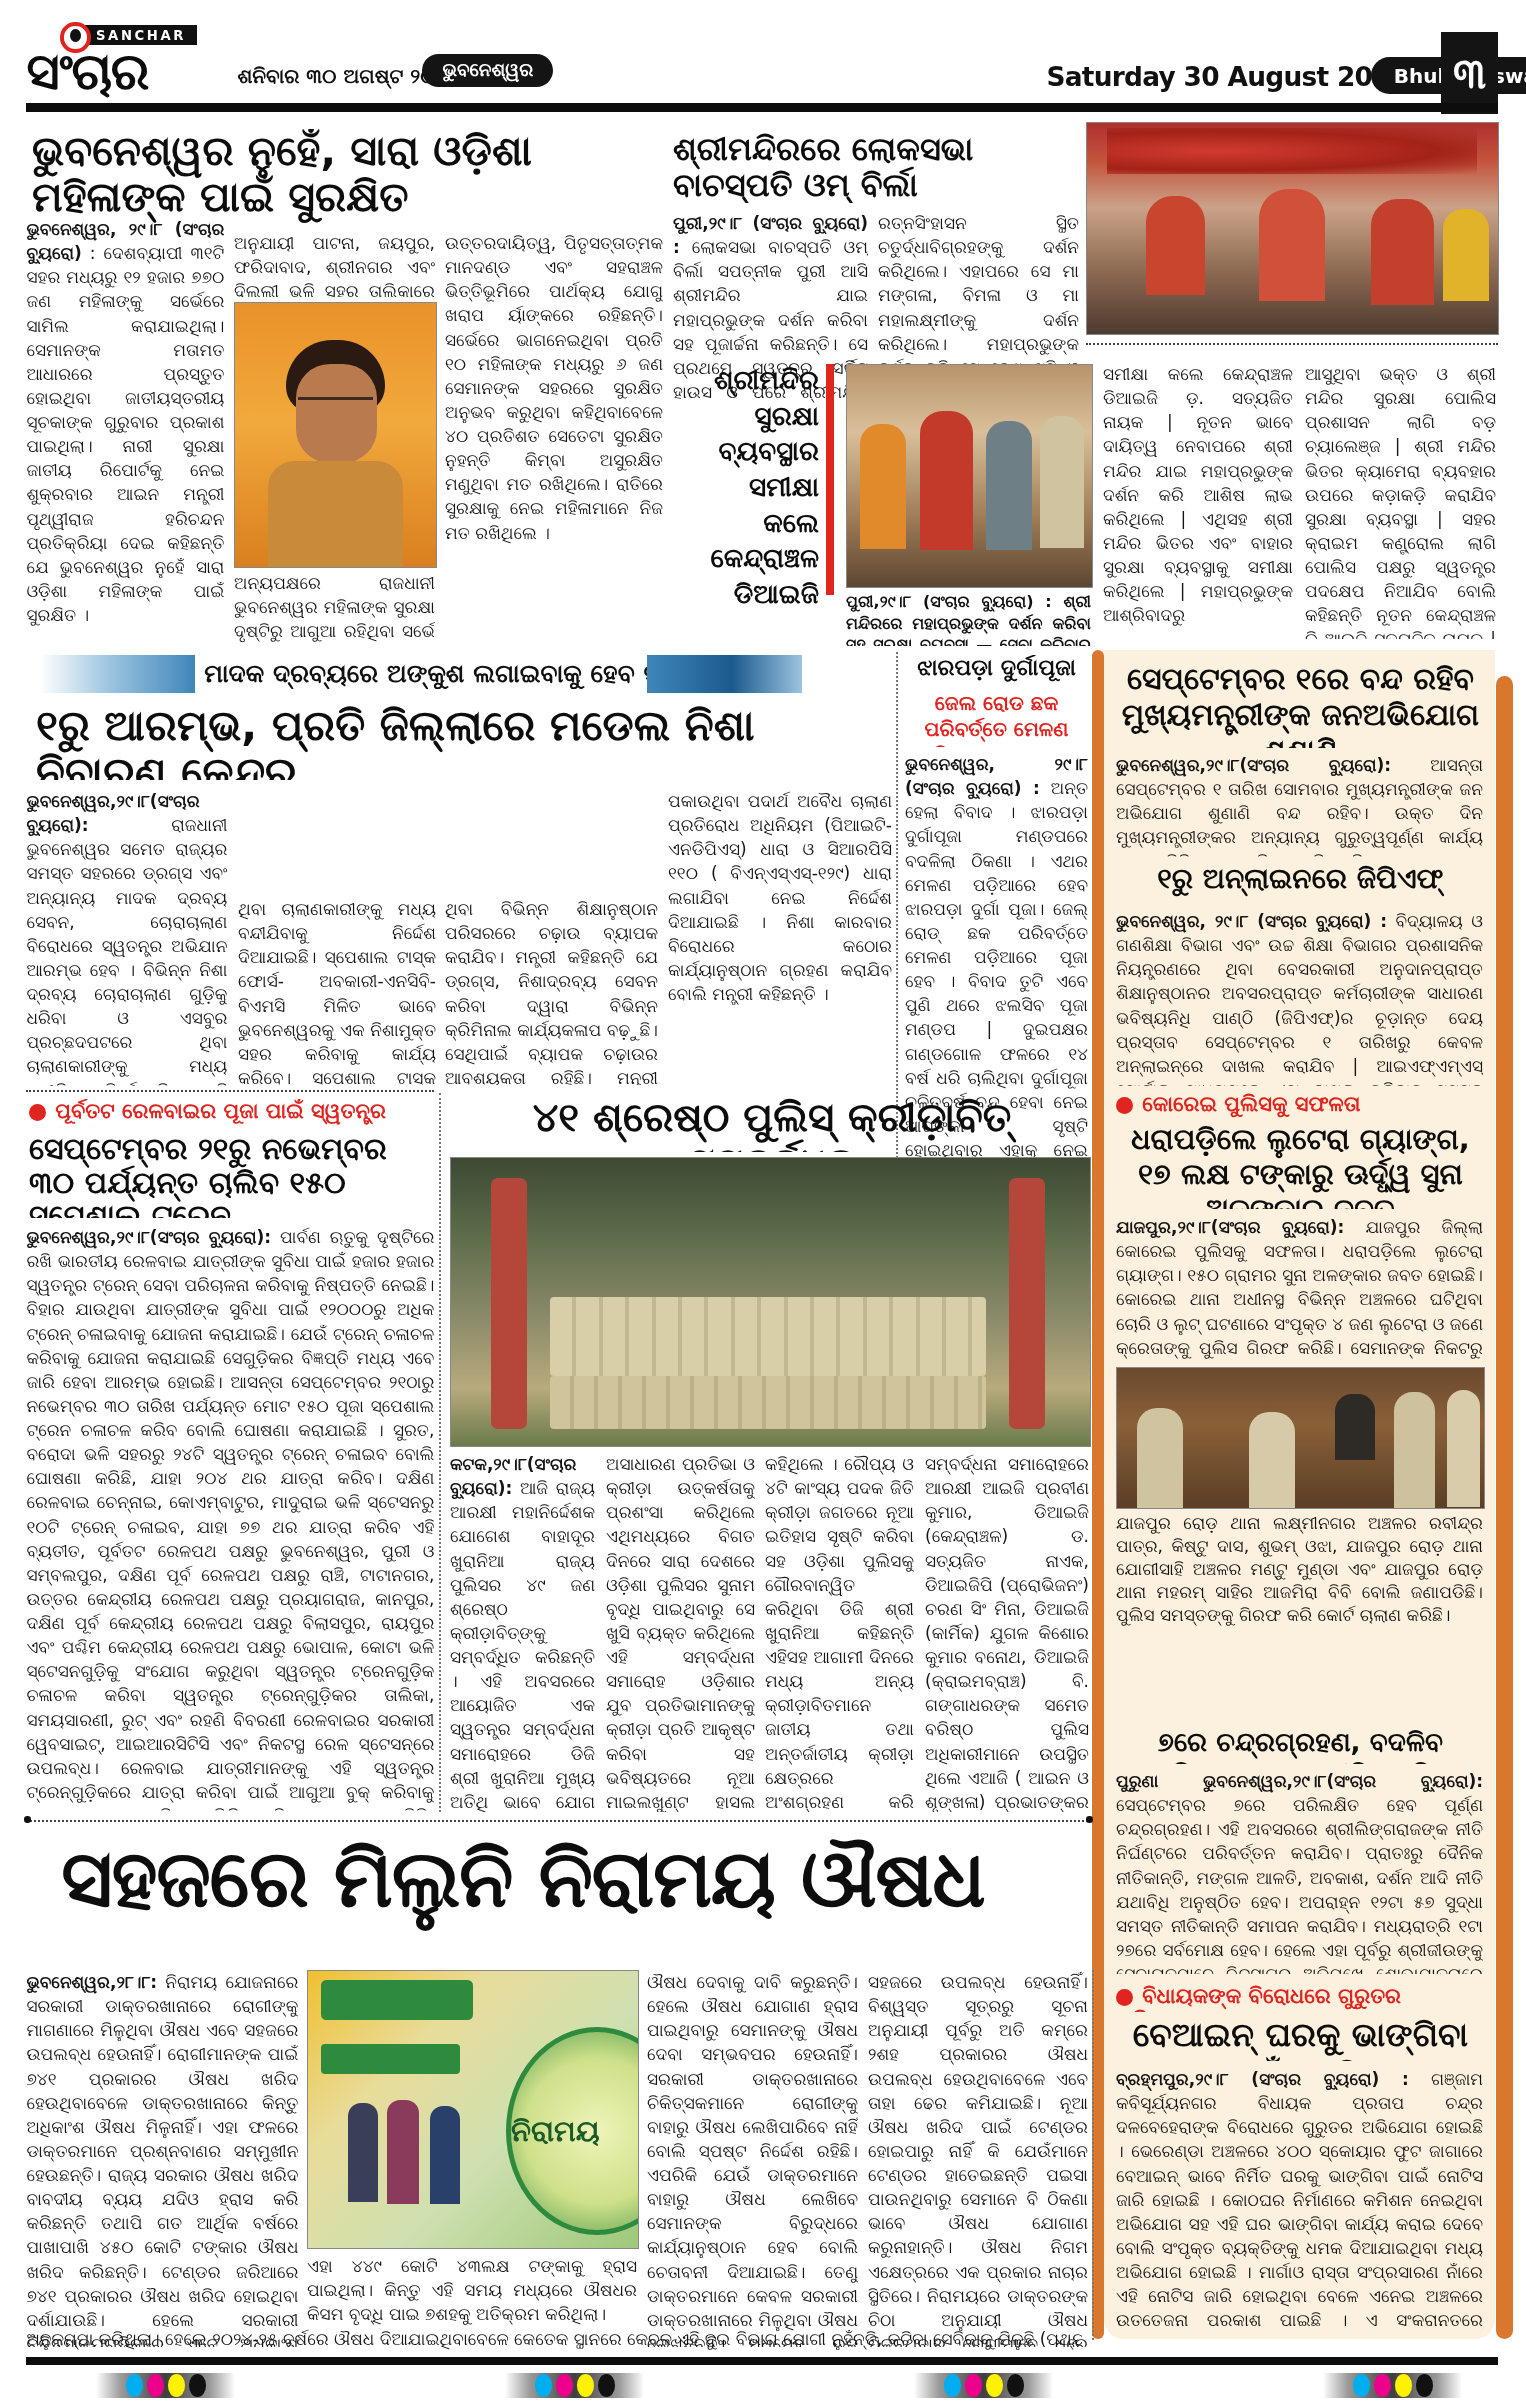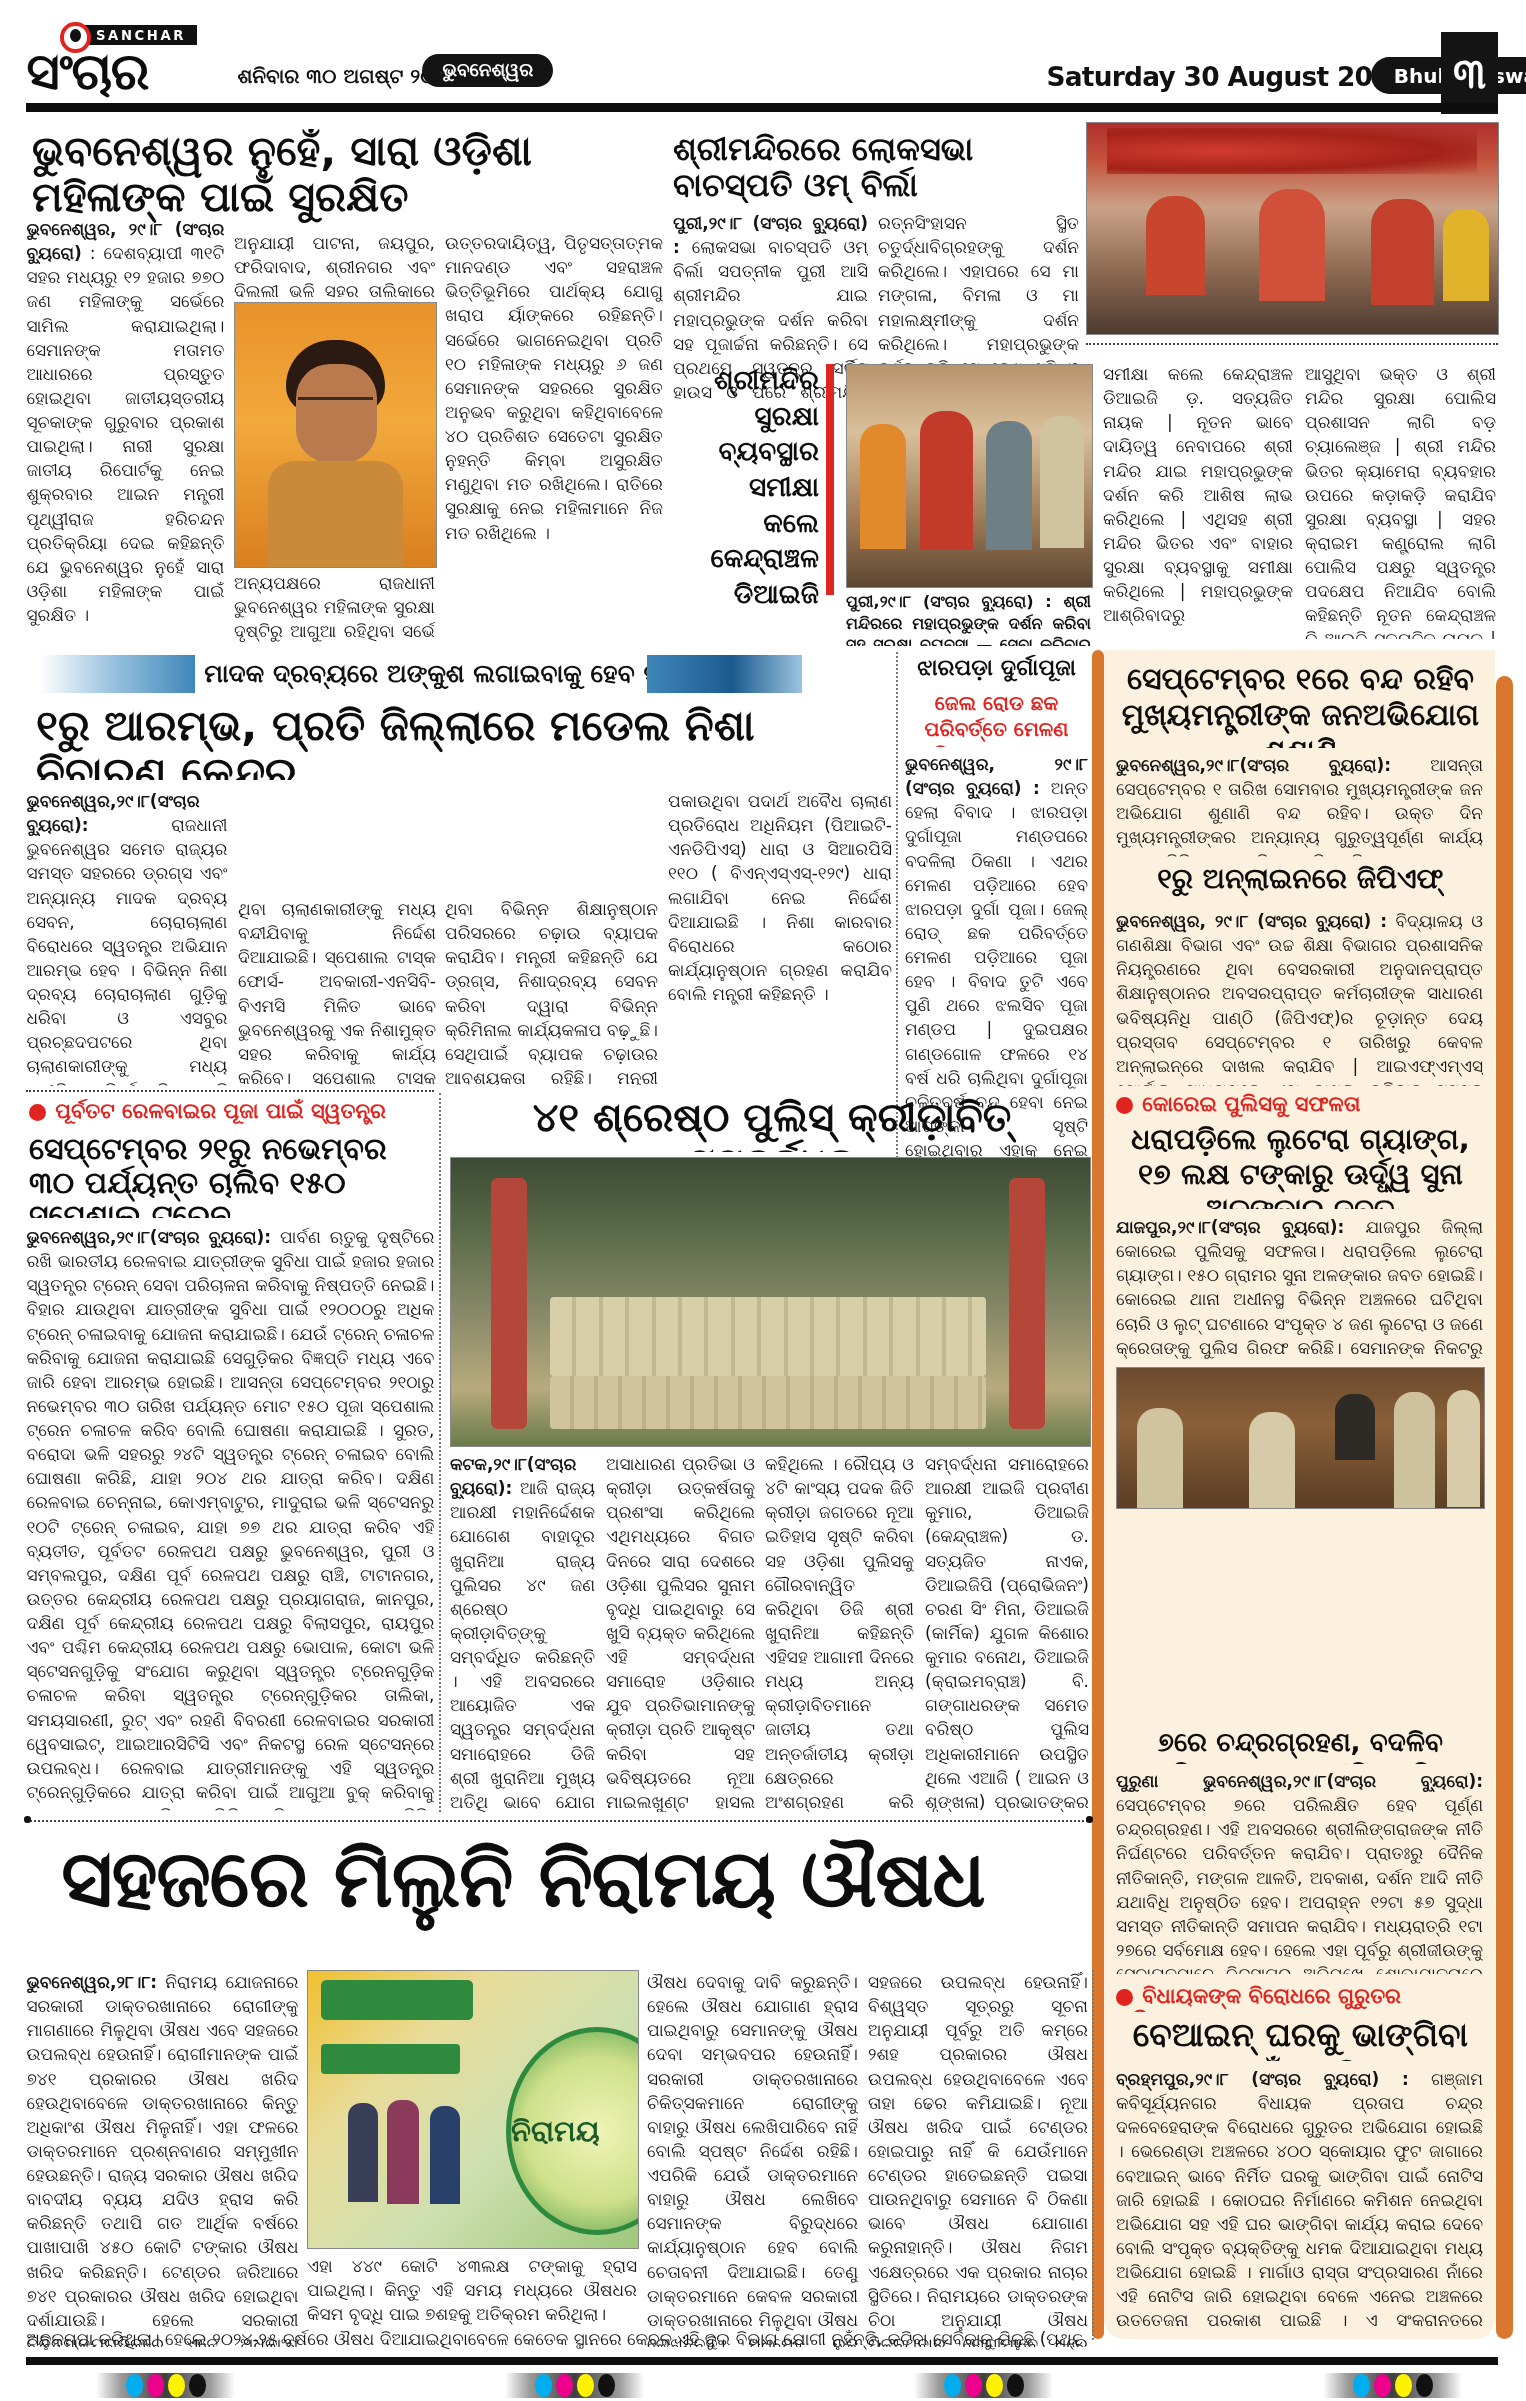--- a/index.html
+++ b/index.html
@@ -147,20 +147,21 @@
       <span class="byline">ଯାଜପୁର,୨୯।୮(ସଂଚାର ବ୍ୟୁରୋ):</span>
       <span>ଯାଜପୁର ଜିଲ୍ଲା କୋରେଇ ପୁଲିସକୁ ସଫଳତା। ଧରାପଡ଼ିଲେ ଲୁଟେରା ଗ୍ୟାଙ୍ଗ। ୧୫୦ ଗ୍ରାମର ସୁନା ଅଳଙ୍କାର ଜବତ ହୋଇଛି। କୋରେଇ ଥାନା ଅଧୀନସ୍ଥ ବିଭିନ୍ନ ଅଞ୍ଚଳରେ ଘଟିଥିବା ଚୋରି ଓ ଲୁଟ୍ ଘଟଣାରେ ସଂପୃକ୍ତ ୪ ଜଣ ଲୁଟେରା ଓ ଜଣେ କ୍ରେତାଙ୍କୁ ପୁଲିସ ଗିରଫ କରିଛି। ସେମାନଙ୍କ ନିକଟରୁ ୧୭ ଲକ୍ଷରୁ ଊର୍ଦ୍ଧ୍ୱ ଟଙ୍କାର ସୁନା ଅଳଙ୍କାର ଜବତ କରାଯାଇଥିବା ବେଳେ ଅଭିଯୁକ୍ତମାନଙ୍କୁ କୋର୍ଟ ଚାଲାଣ କରାଯାଇଛି। ସୂଚନା ମୁତାବକ, କହ୍ନେଇପୁର ଓ ସନ୍ତରା ଅଞ୍ଚଳରେ ୨ ଜଣଙ୍କ ଘରୁ ଚୋରି ହୋଇଥିବା ନେଇ କୋରେଇ ଥାନାରେ ଅଭିଯୋଗ ହୋଇଥିଲା। ପରେ ପୁଲିସ ମାମଲା ରୁଜୁ କରି ଘଟଣାର ତଦନ୍ତ ଆରମ୍ଭ କରିଥିଲା। ତଦନ୍ତ ପରେ କୋରେଇ ପୁଲିସ ଏହି ଚୋରି ଘଟଣାର ପର୍ଦ୍ଦାଫାସ୍ କରିଛି। ଚୋରିରେ ସଂପୃକ୍ତ ଥିବା ୪ ଜଣ ଲୁଟେରା ଓ ଚୋରି ସୁନା କିଣିଥିବା ଜଣେ ମହିଳାଙ୍କୁ ପୁଲିସ ଗିରଫ କରିଛି। ଲୁଟେରାମାନେ</span>
     </div>
     <div class="photo" style="left:24px;top:717px;width:367px;height:140px;background:linear-gradient(180deg,#6b4a2e 0%,#8a6038 40%,#5a3e26 100%);">
       <div style="position:absolute;left:20px;top:40px;width:46px;height:100px;background:#cfc3a0;border-radius:20px 20px 0 0;"></div>
       <div style="position:absolute;left:132px;top:44px;width:46px;height:96px;background:#d6caa8;border-radius:20px 20px 0 0;"></div>
       <div style="position:absolute;left:218px;top:26.4px;width:40px;height:66px;background:#2e2a26;border-radius:17px 17px 0 0;"></div>
       <div style="position:absolute;left:277px;top:24px;width:41px;height:116px;background:#cdc19e;border-radius:18.5px 18.5px 0 0;"></div>
       <div style="position:absolute;left:330px;top:22.4px;width:33px;height:117px;background:#d8ccaa;border-radius:16px 16px 0 0;"></div>
     </div>
+    <div class="abs caption" style="left:24px;top:862px;width:367px;height:140px;font-weight:normal;font-size:17px;">ଯାଜପୁର ରୋଡ଼ ଥାନା ଲକ୍ଷ୍ମୀନଗର ଅଞ୍ଚଳର ରବୀନ୍ଦ୍ର ପାତ୍ର, କିଷ୍ଟୁ ଦାସ, ଶୁଭମ୍ ଓଝା, ଯାଜପୁର ରୋଡ଼ ଥାନା ଯୋଗୀସାହି ଅଞ୍ଚଳର ମଣ୍ଟୁ ମୁଣ୍ଡା ଏବଂ ଯାଜପୁର ରୋଡ଼ ଥାନା ମହରମ୍ ସାହିର ଆଜମିରା ବିବି ବୋଲି ଜଣାପଡିଛି। ପୁଲିସ ସମସ୍ତଙ୍କୁ ଗିରଫ କରି କୋର୍ଟ ଚାଲାଣ କରିଛି।</div>
 
     <div class="abs sideheadline" style="left:26.4px;top:1076px;width:364px;height:38px;font-size:26.4px;text-align:center;">୭ରେ ଚନ୍ଦ୍ରଗ୍ରହଣ, ବଦଳିବ ଲିଙ୍ଗରାଜଙ୍କ ନୀତିକାନ୍ତି</div>
     <div class="abs body" style="left:24px;top:1119px;width:367px;height:205px;">
       <span class="byline">ପୁରୁଣା ଭୁବନେଶ୍ୱର,୨୯।୮(ସଂଚାର ବ୍ୟୁରୋ):</span>
       <span>ସେପ୍ଟେମ୍ବର ୭ରେ ପରିଲକ୍ଷିତ ହେବ ପୂର୍ଣ୍ଣ ଚନ୍ଦ୍ରଗ୍ରହଣ। ଏହି ଅବସରରେ ଶ୍ରୀଲିଙ୍ଗରାଜଙ୍କ ନୀତି ନିର୍ଘଣ୍ଟରେ ପରିବର୍ତ୍ତନ କରାଯିବ। ପ୍ରାତଃରୁ ଦୈନିକ ନୀତିକାନ୍ତି, ମଙ୍ଗଳ ଆଳତି, ଅବକାଶ, ଦର୍ଶନ ଆଦି ନୀତି ଯଥାବିଧି ଅନୁଷ୍ଠିତ ହେବ। ଅପରାହ୍ନ ୧୨ଟା ୫୭ ସୁଦ୍ଧା ସମସ୍ତ ନୀତିକାନ୍ତି ସମାପନ କରାଯିବ। ମଧ୍ୟରାତ୍ରି ୧ଟା ୨୭ରେ ସର୍ବମୋକ୍ଷ ହେବ। ହେଲେ ଏହା ପୂର୍ବରୁ ଶ୍ରୀଜୀଉଙ୍କୁ ସେବାୟତମାନେ ବିନ୍ଦୁସାଗର ଅଭିମୁଖେ ଶୋଭାଯାତ୍ରାରେ ନେବେ। ସେଠାରେ ଦିଅଁଙ୍କ ଗ୍ରହଣ ସ୍ନାନ ସଂପନ୍ନ କରାଯିବ। ସ୍ନାନ ସଂପନ୍ନ ପରେ ଶ୍ରୀଜୀଉ ମନ୍ଦିରକୁ ଯାତ୍ରା କରିବେ। ମନ୍ଦିରରେ ପହଞ୍ଚିବା ପରେ ଶ୍ରୀଜୀଉଙ୍କୁ ଗ୍ରହଣ ଭୋଗ ଲାଗି କରାଯିବ। ଏନେଇ ପୂଜାପଣ୍ଡା ନିଯୋଗ ସମ୍ପାଦକ ଶଚିକାନ୍ତ ପୂଜାପଣ୍ଡା ସୂଚନା ଦେଇଛନ୍ତି। ଏହାପରେ ଶିଳାବ୍ରହ୍ମ ଓ ରୋଷରେ ମହାସ୍ନାନ ଦିଆଯାଇ ଦହି ପଖାଳ କରାଯାଇ ବଡ଼ସିଂହାର ହୋଇ ମନ୍ଦିର ପହୁଡ଼ ପଡିବ। ଗ୍ରହଣ ପୂର୍ବରୁ ଶ୍ରୀଜୀଉଙ୍କ ପ୍ରାୟ ସମସ୍ତ ନୀତି ଶେଷ କରାଯାଇଥାଏ। ଗ୍ରହଣ ଲାଗିବା ସମୟରେ ଠାକୁରଙ୍କ ଗ୍ରହଣ ନୀତିକାନ୍ତି ପରମ୍ପରା ଅନୁଯାୟୀ ଅନୁଷ୍ଠିତ ହୋଇଥାଏ ବୋଲି ପୂଜାପଣ୍ଡା କହିଛନ୍ତି।</span>
     </div>
 
     <div class="abs kicker-red" style="left:24px;top:1334px;width:367px;height:28px;font-size:21px;overflow:hidden;">
       <span class="red-dot"></span><span>ବିଧାୟକଙ୍କ ବିରୋଧରେ ଗୁରୁତର ଅଭିଯୋଗ</span>
     </div>

